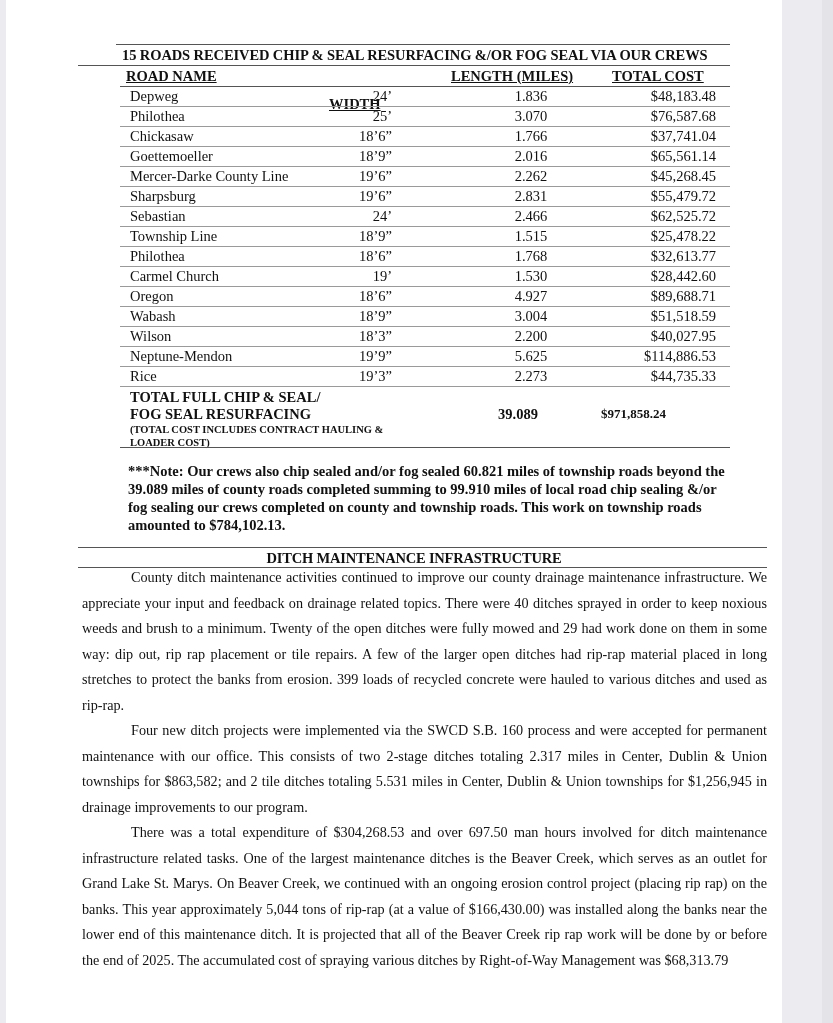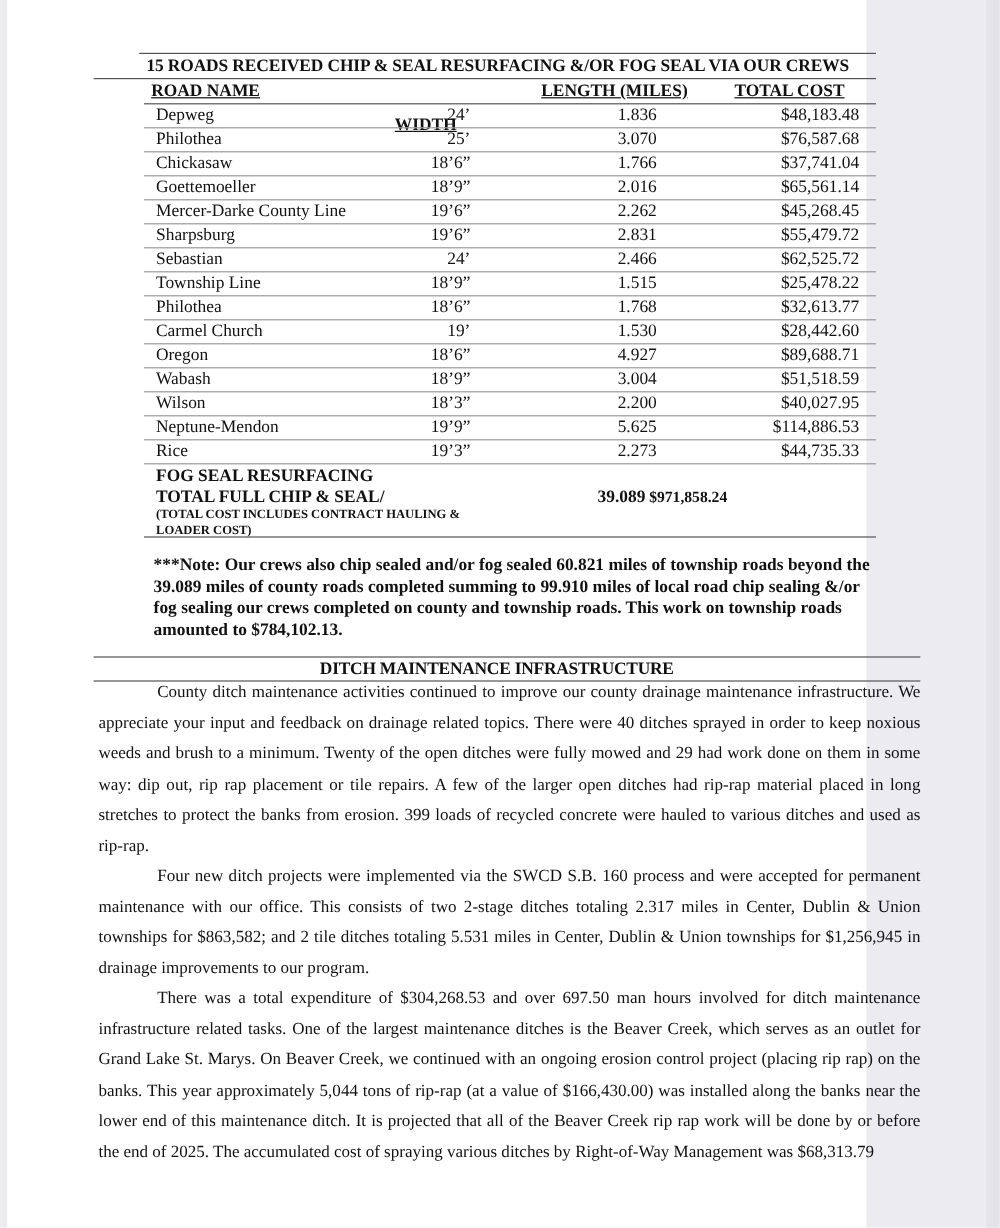--- a/index.html
+++ b/index.html
@@ -3,21 +3,21 @@
 <meta charset="utf-8">
 <style>
   html, body { margin:0; padding:0; }
   body {
     width:833px; height:1023px; overflow:hidden;
     background:#ecebef;
     font-family:"Liberation Serif", "DejaVu Serif", serif;
     color:#111;
   }
   .page {
-    position:absolute; left:6px; top:0; width:716px; height:1023px;
+    position:absolute; left:6px; top:0; width:776px; height:1023px;
     background:#ffffff;
   }
   .edge-right {
     position:absolute; left:822px; top:0; width:11px; height:1023px; background:#e4e3e8;
   }
   .rule { position:absolute; height:0; border-top:1.6px solid #555; }
   .table-title {
     position:absolute; left:116px; top:47px; width:608px;
     font-weight:bold; font-size:14.5px; letter-spacing:-0.1px; white-space:nowrap;
   }
@@ -165,22 +165,22 @@
     <div class="row" style="top:367px;">
         <span class="cell c-name">Rice</span>
         <span class="cell c-width">19’3”</span>
         <span class="cell c-len">2.273</span>
         <span class="cell c-cost">$44,735.33</span>
         <div class="line"></div>
       </div>
   </div>
 
   <div class="total-block">
+    <div class="total-label">TOTAL FULL CHIP &amp; SEAL/</div>
     <div class="total-label">FOG SEAL RESURFACING</div>
-    <div class="total-label">TOTAL FULL CHIP &amp; SEAL/</div>
     <div class="total-sub">(TOTAL COST INCLUDES CONTRACT HAULING &amp;</div>
     <div class="total-sub">LOADER COST)</div>
   </div>
   <div class="total-len">39.089</div>
   <div class="total-cost">$971,858.24</div>
   <div class="rule" style="left:114px; width:610px; top:447px; border-top-width:1.4px;"></div>
 
   <div class="note">***Note: Our crews also chip sealed and/or fog sealed 60.821 miles of township roads beyond the 39.089 miles of county roads completed summing to 99.910 miles of local road chip sealing &amp;/or fog sealing our crews completed on county and township roads.  This work on township roads amounted to $784,102.13.</div>
 
   <div class="rule" style="left:72px; width:689px; top:547px; border-top-width:1.3px;"></div>

